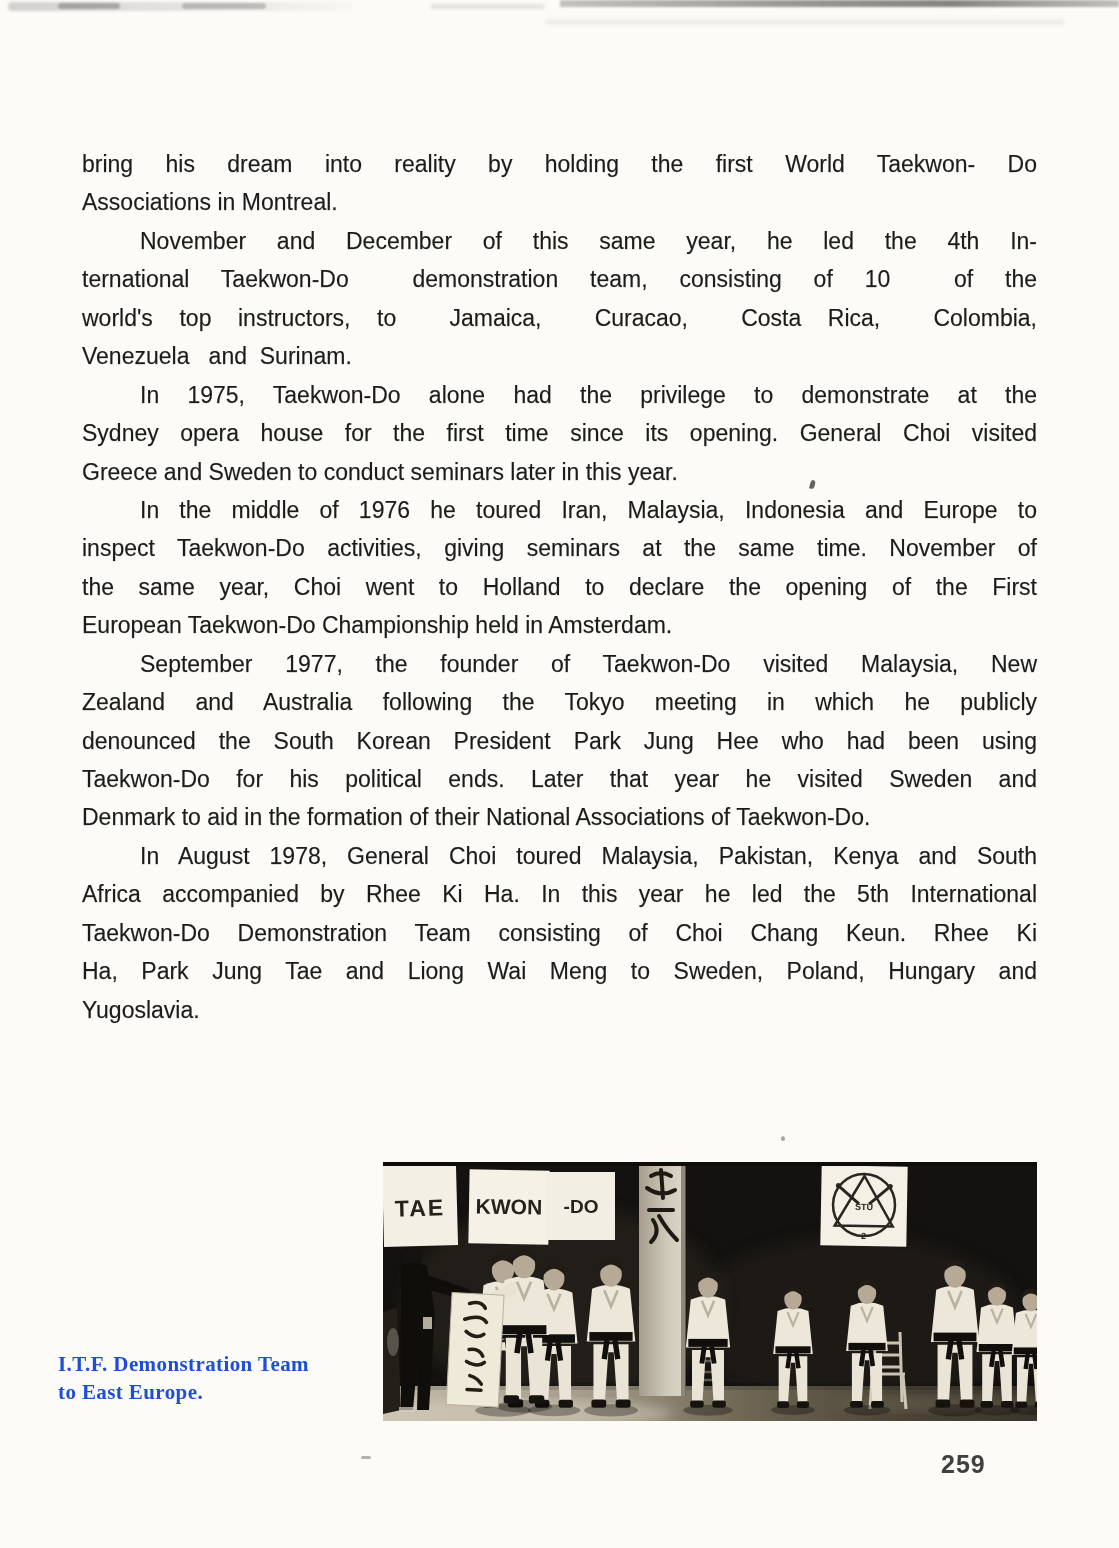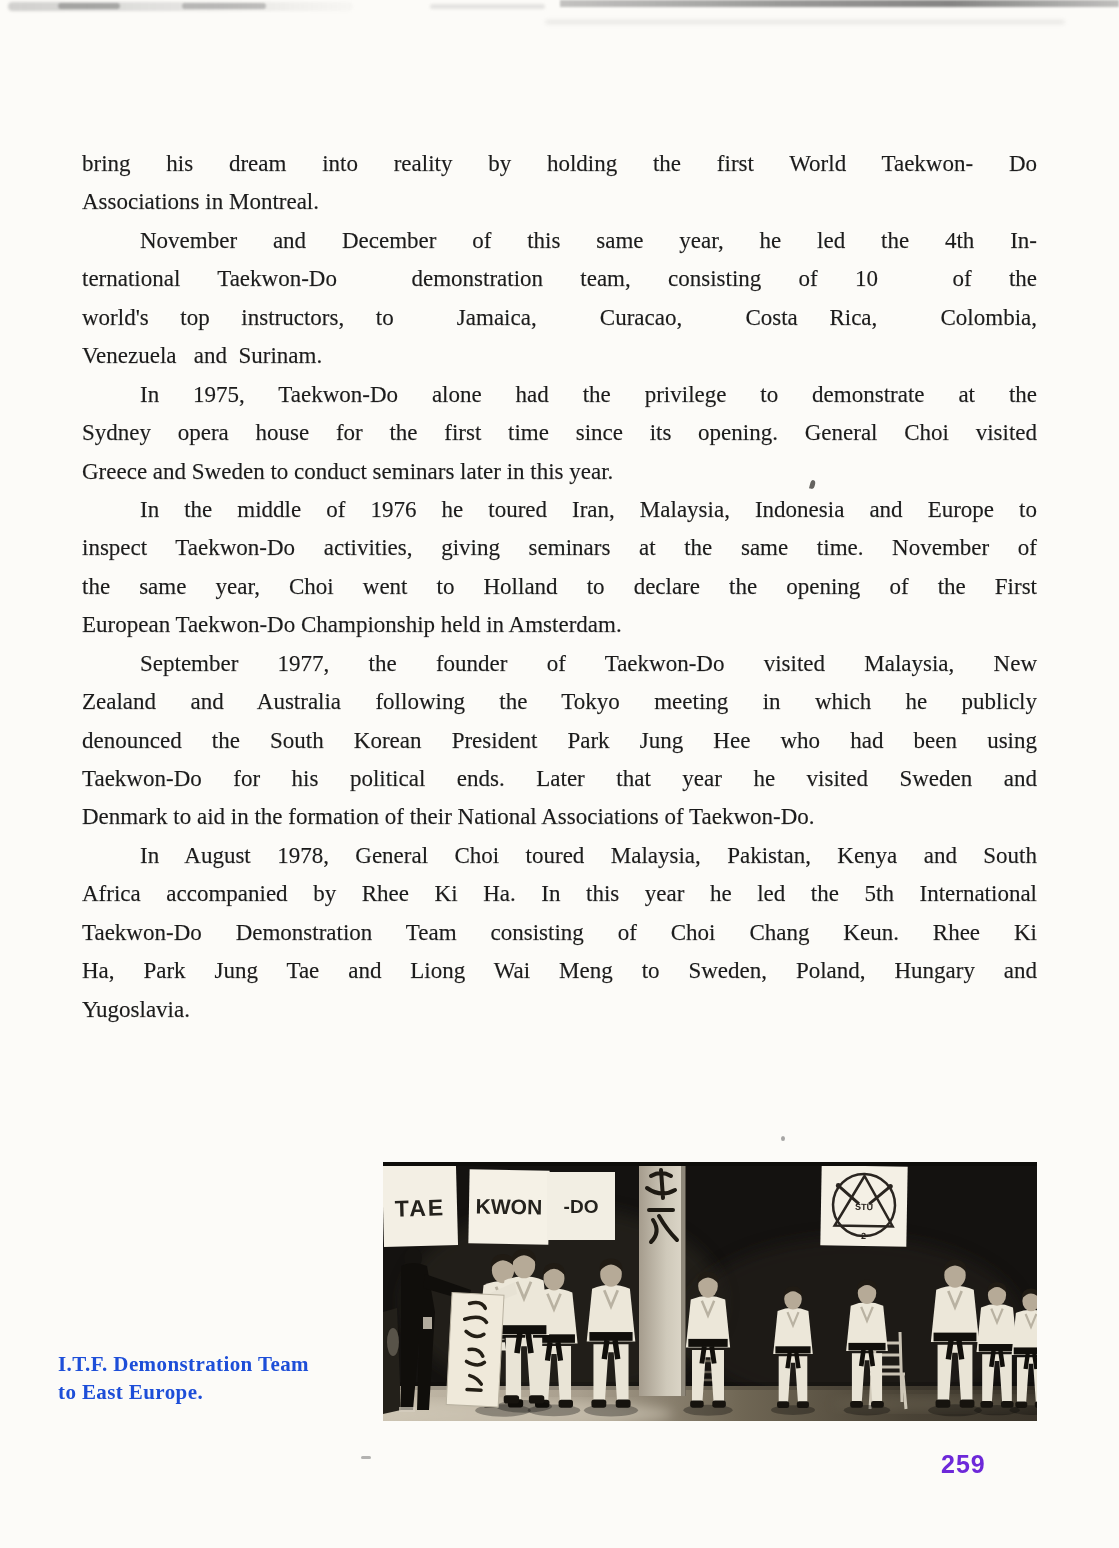--- a/index.html
+++ b/index.html
@@ -21,21 +21,21 @@
     background:linear-gradient(90deg,rgba(90,90,90,.35),rgba(55,55,55,.5) 40%,rgba(35,35,35,.55) 70%,rgba(80,80,80,.35));
     filter:blur(1px);}
   .art-top-d{left:545px;top:20px;width:520px;height:4px;background:rgba(140,140,140,.18);filter:blur(2px);border-radius:2px;}
   .ink-speck1{left:810px;top:480px;width:5px;height:9px;background:#3f3d3a;opacity:.8;
     border-radius:50% 50% 50% 0;transform:rotate(14deg);}
   .ink-speck2{left:781px;top:1136px;width:4px;height:5px;background:rgba(95,95,95,.55);border-radius:50%;}
   .ink-dash{left:361px;top:1456px;width:10px;height:3px;background:rgba(105,105,105,.5);border-radius:2px;}
   
   .body-text{
     position:absolute;left:82px;top:145px;width:955px;
-    font-size:23px;color:#1c1c1c;font-family:Liberation Serif, serif;
+    font-size:23px;color:#1c1c1c;
     -webkit-text-stroke:.25px rgba(20,20,20,.55);
   }
   .para{margin:0;}
   .para.gap{margin-top:0;}
   .line{
     display:block;height:38.45px;line-height:38.45px;
     white-space:pre-wrap;text-align:justify;text-align-last:left;overflow:visible;
   }
   .line.j{text-align-last:justify;}
   .line.ind{text-indent:58px;}
@@ -48,21 +48,21 @@
   }
   
   .photo{
     position:absolute;left:383px;top:1162px;width:654px;height:259px;margin:0;
     background:#141210;
   }
   .photo svg{display:block;width:654px;height:259px;}
   
   .page-number{
     position:absolute;left:941px;top:1450px;
-    font-size:25px;font-weight:bold;color:#6d28d9;letter-spacing:1px;
+    font-size:25px;font-weight:bold;color:#404040;letter-spacing:1px;
   }
 </style>
 </head>
 <body>
 
 <div class="art art-top-a"></div>
 <div class="art art-top-a1"></div>
 <div class="art art-top-a2"></div>
 <div class="art art-top-b"></div>
 <div class="art art-top-c"></div>

